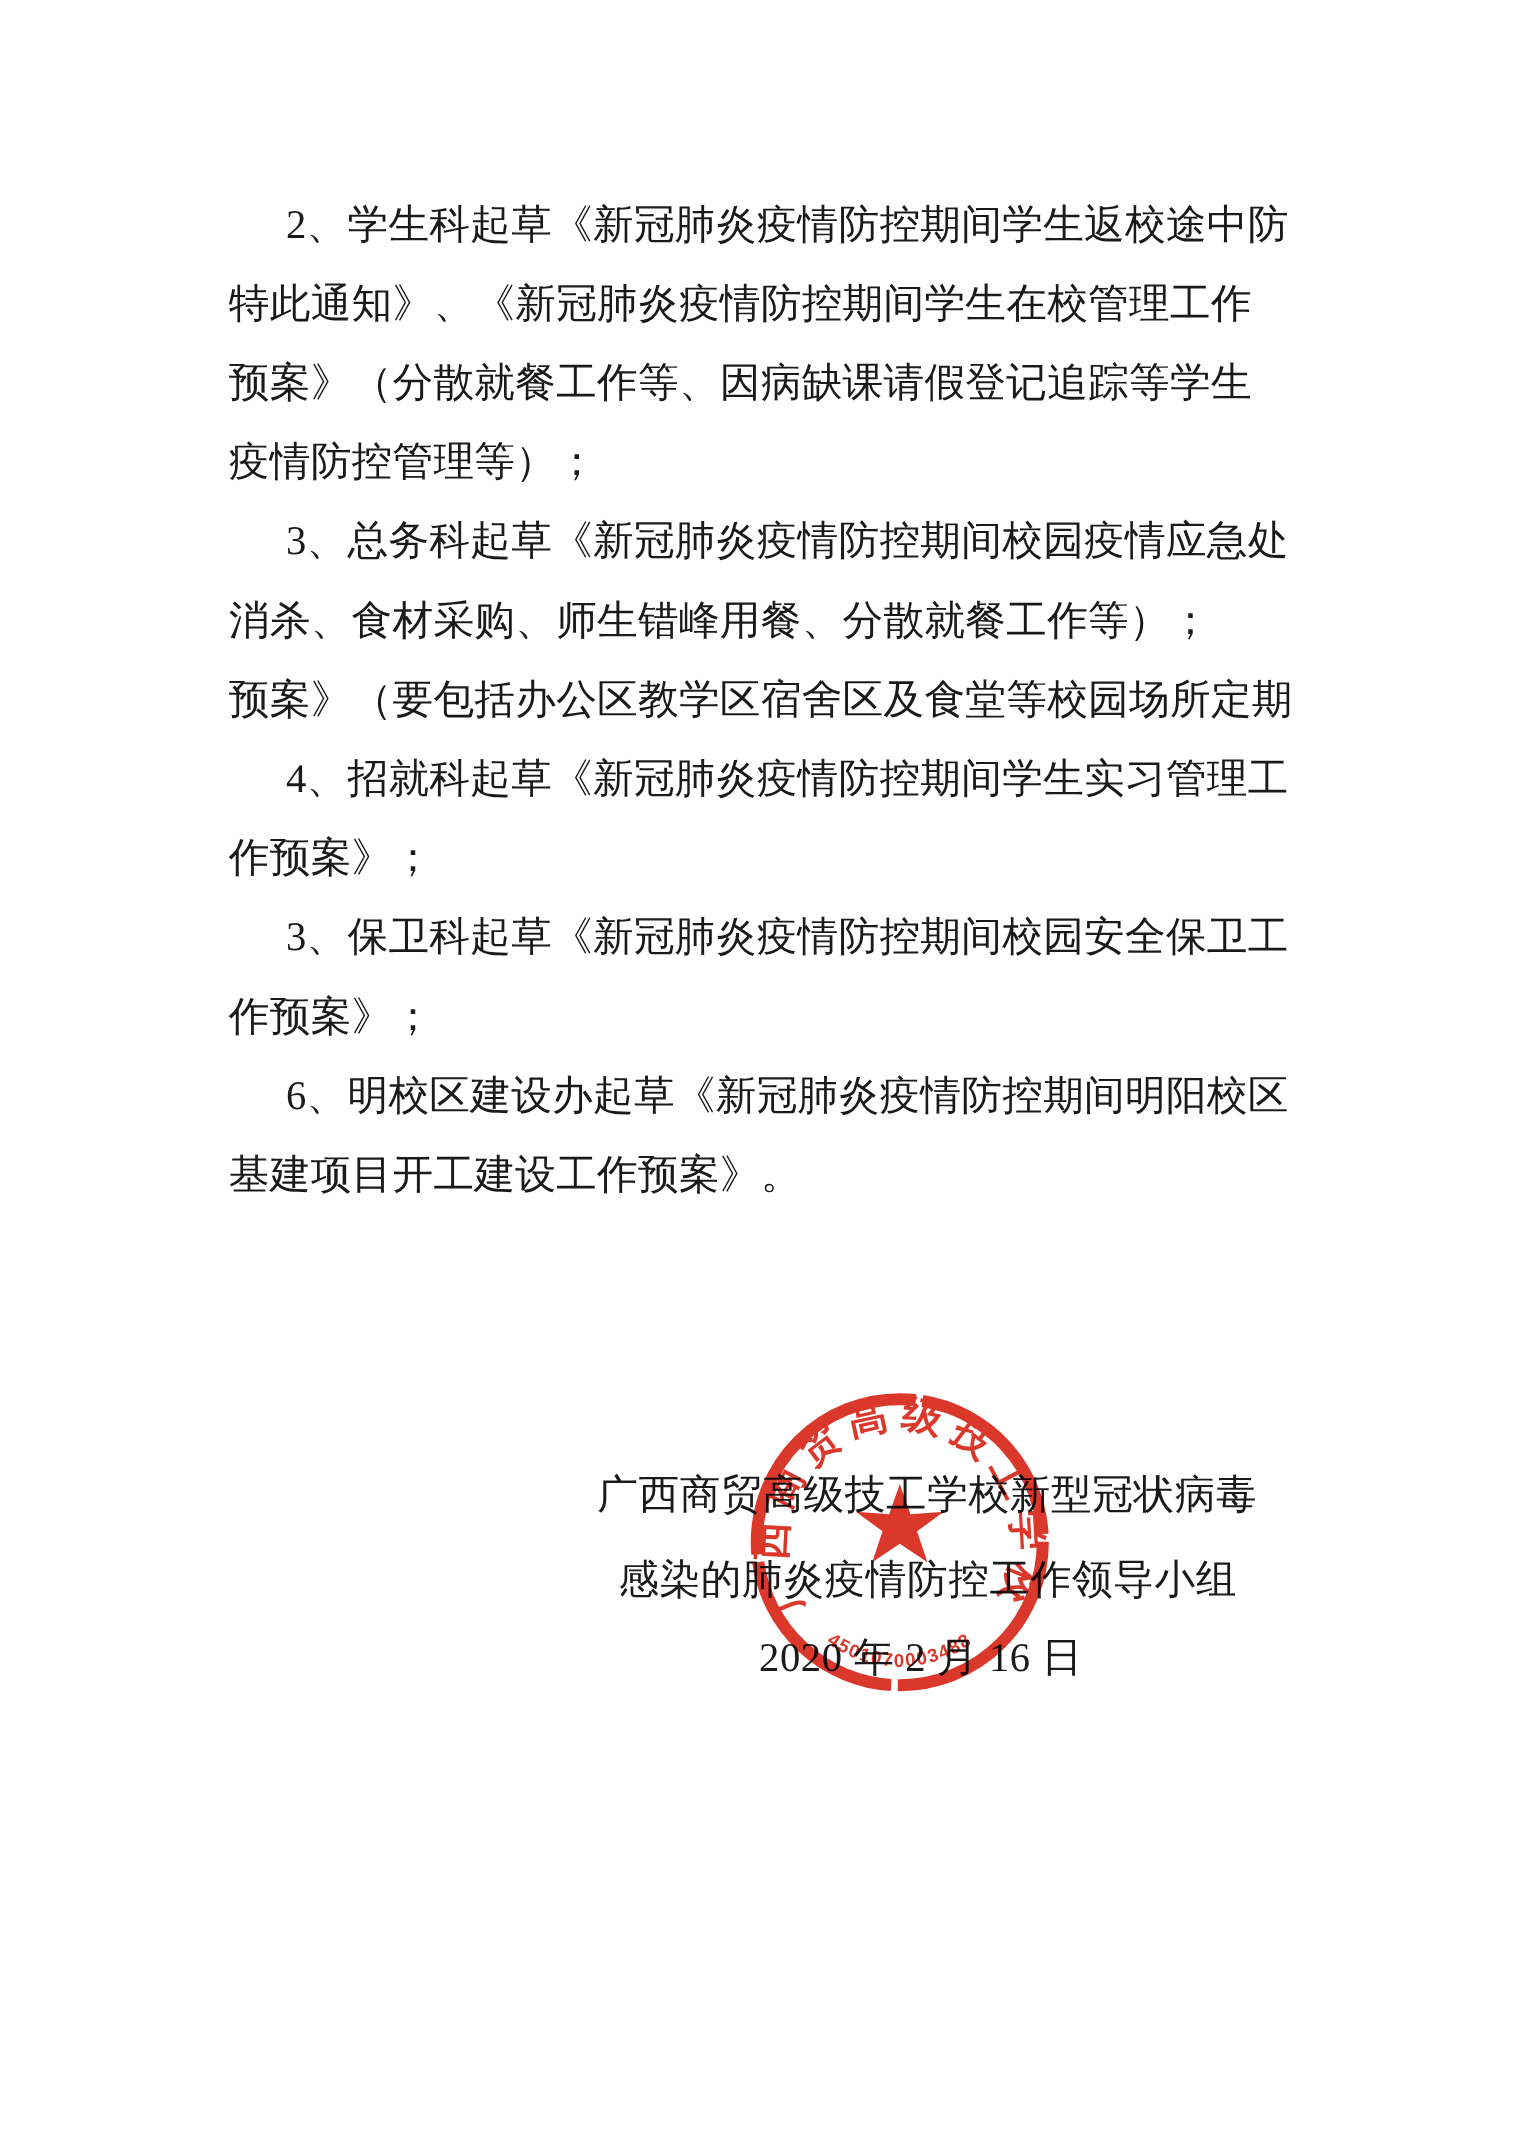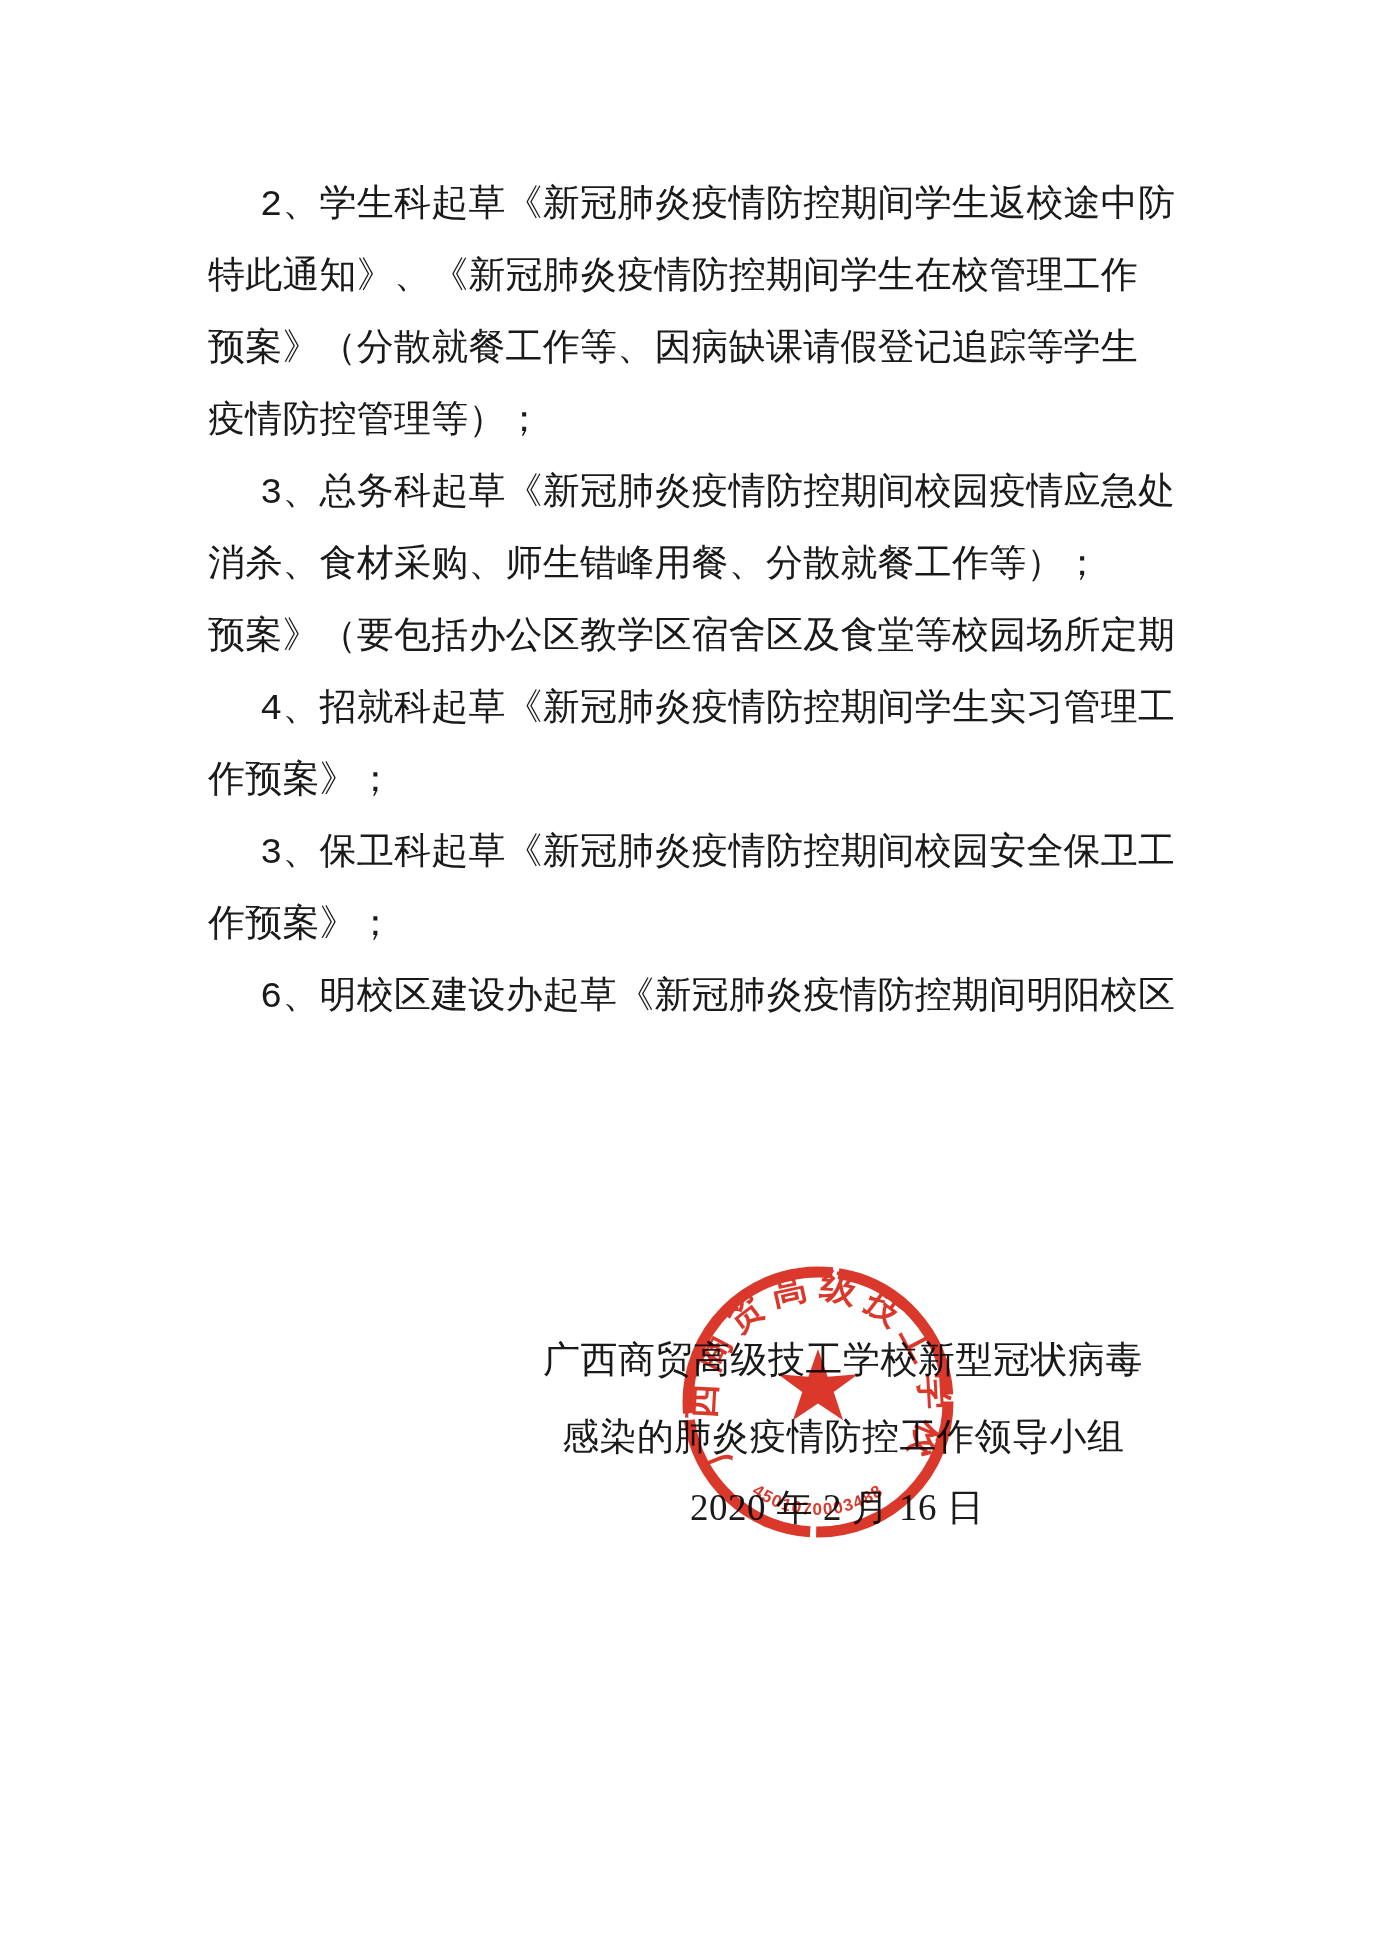--- a/index.html
+++ b/index.html
@@ -15,21 +15,20 @@
     background: #ffffff;
     overflow: hidden;
     font-family: "Liberation Serif", "DejaVu Serif", serif;
     color: #1a1a1a;
   }
   .doc-body {
     position: absolute;
     left: 208px;
     top: 169px;
     width: 970px;
-    font-family: Liberation Mono, monospace;
   }
   .line {
     font-size: 37px;
     line-height: 72px;
     height: 72px;
     letter-spacing: 0.2px;
     white-space: nowrap;
   }
   .line.first {
     padding-left: 52px;
@@ -70,20 +69,21 @@
       <div class="line">预案》（分散就餐工作等、因病缺课请假登记追踪等学生</div>
       <div class="line">疫情防控管理等）；</div>
       <div class="line first">3、总务科起草《新冠肺炎疫情防控期间校园疫情应急处</div>
       <div class="line">消杀、食材采购、师生错峰用餐、分散就餐工作等）；</div>
       <div class="line">预案》（要包括办公区教学区宿舍区及食堂等校园场所定期</div>
       <div class="line first">4、招就科起草《新冠肺炎疫情防控期间学生实习管理工</div>
       <div class="line">作预案》；</div>
       <div class="line first">3、保卫科起草《新冠肺炎疫情防控期间校园安全保卫工</div>
       <div class="line">作预案》；</div>
       <div class="line first">6、明校区建设办起草《新冠肺炎疫情防控期间明阳校区</div>
+      <div class="line">基建项目开工建设工作预案》。</div>
     </div>
 
   <div class="sig sig1">广西商贸高级技工学校新型冠状病毒</div>
   <div class="sig sig2">感染的肺炎疫情防控工作领导小组</div>
   <div class="sig sig-date">2020 年 2 月 16 日</div>
 
   <svg class="seal-svg" viewBox="0 0 1381 1953" xmlns="http://www.w3.org/2000/svg">
     <defs>
       <path id="seal-top-arc" d="M 732.8 1461.7 A 104 104 0 1 1 903.2 1461.7" fill="none"></path>
       <path id="seal-bottom-arc" d="M 718.2 1455.0 A 113 113 0 0 0 917.8 1455.0" fill="none"></path>

